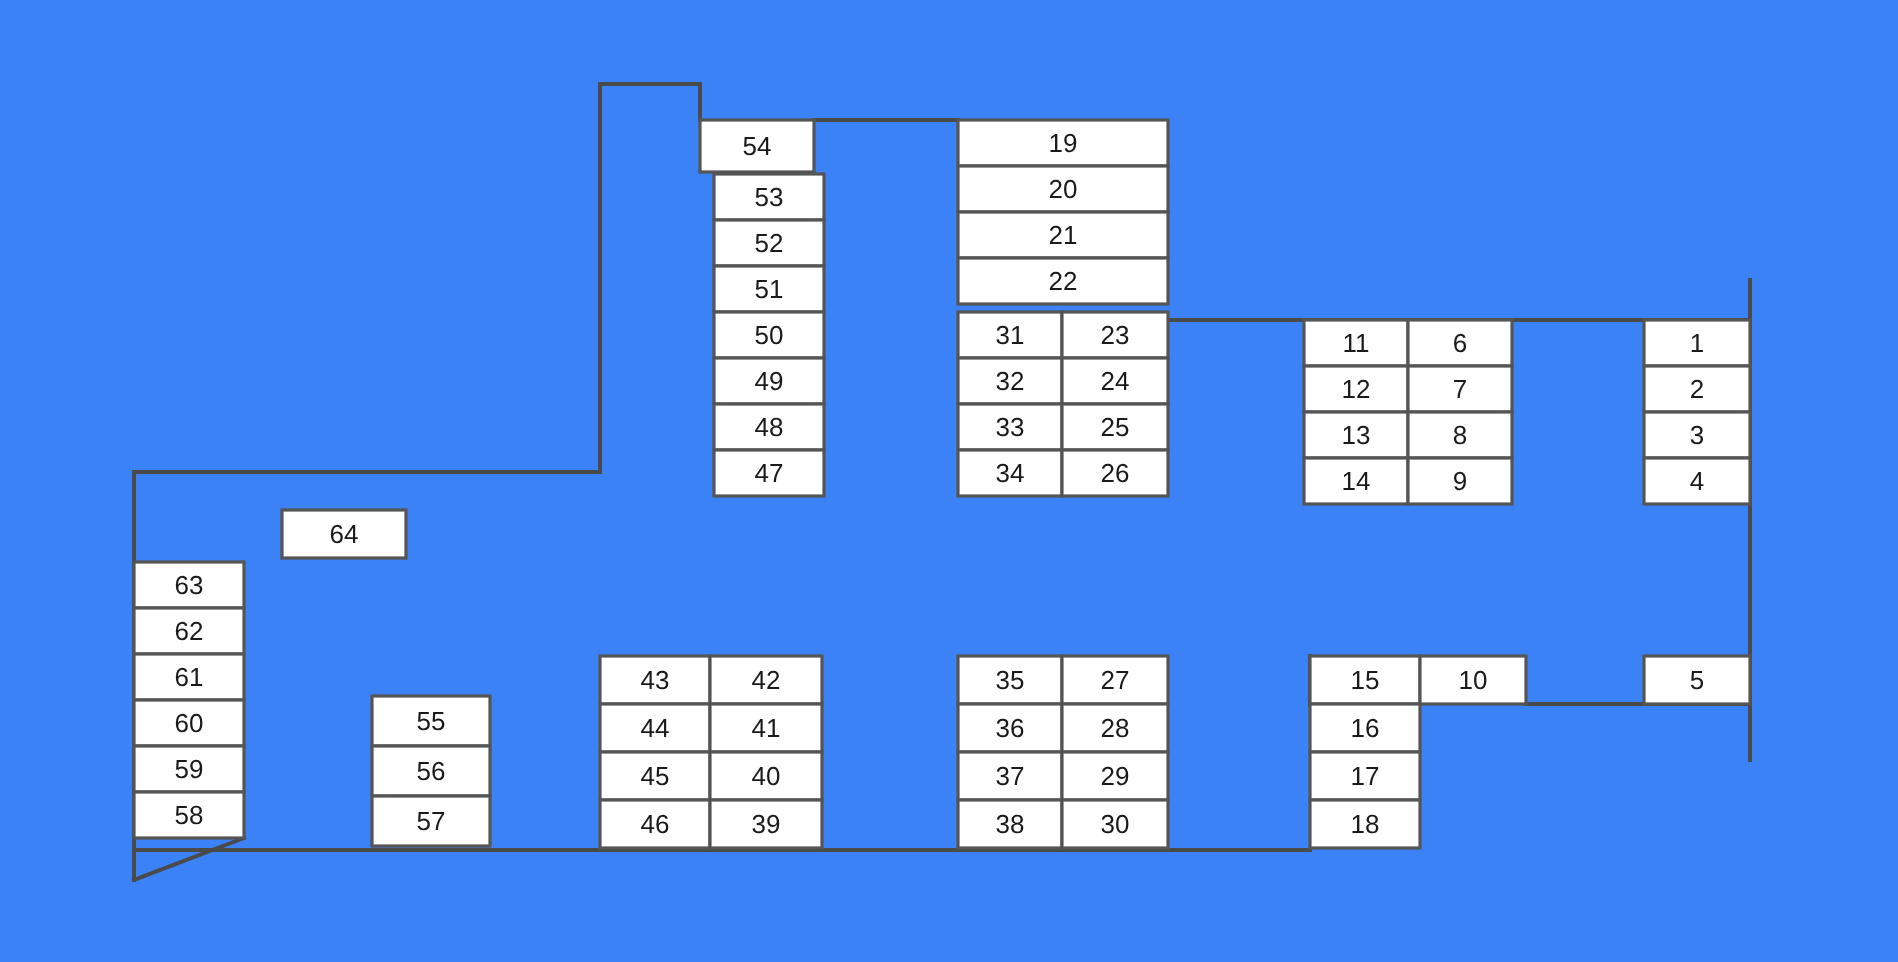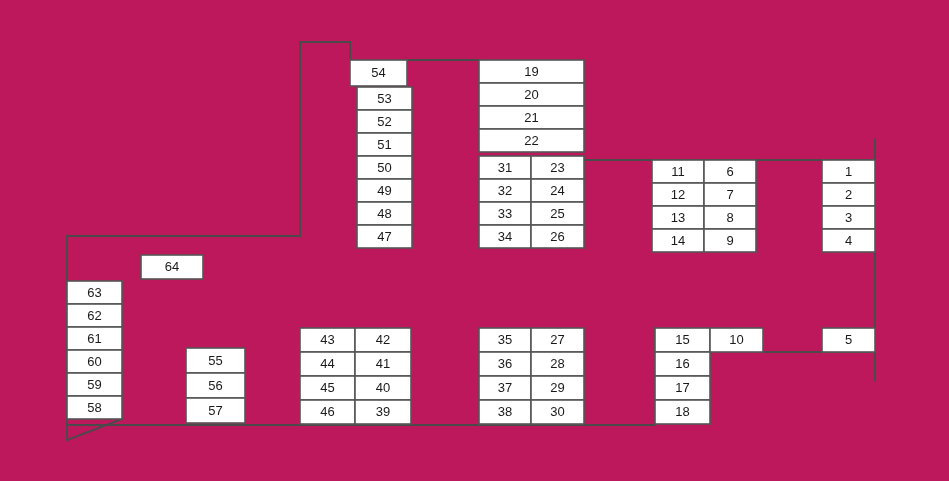--- a/index.html
+++ b/index.html
@@ -7,21 +7,21 @@
     padding: 0;
     background: #ffffff;
   }
   body {
     font-family: "Liberation Sans", sans-serif;
   }
   #plan-wrap {
     position: relative;
     width: 949px;
     height: 481px;
-    background: #be185d;
+    background: #3b82f6;
     overflow: hidden;
     text-align: right;
   }
   svg#floorplan {
     display: block;
     width: 949px;
     height: 481px;
   }
   .wall {
     fill: none;

